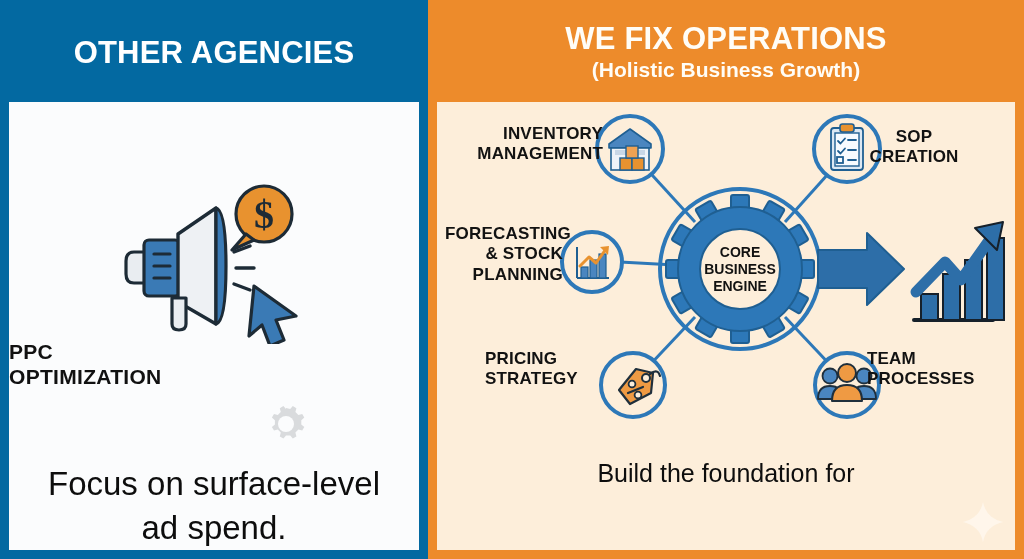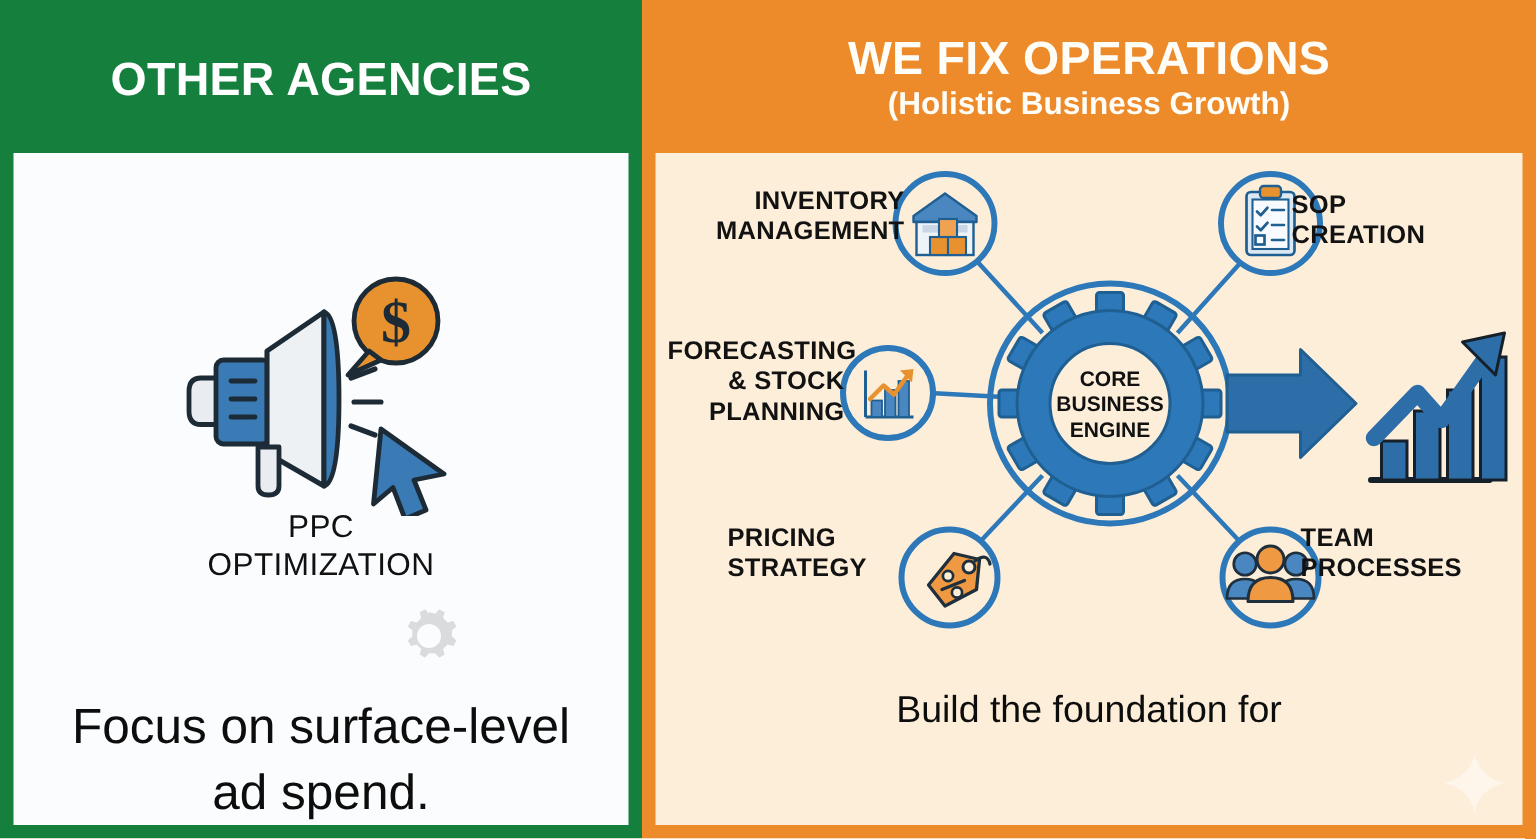--- a/index.html
+++ b/index.html
@@ -18,21 +18,21 @@
     overflow: hidden;
     display: flex;
     background: #ffffff;
   }
 
   
   .panel-left {
     position: relative;
     width: 428px;
     height: 559px;
-    background: #15803d;
+    background: #0369a1;
     box-sizing: border-box;
     padding: 0;
     display: flex;
     flex-direction: column;
   }
   .panel-left .hdr {
     height: 102px;
     flex: 0 0 102px;
     display: flex;
     flex-direction: column;
@@ -71,23 +71,23 @@
     top: 72px;
     transform: translateX(-50%);
     width: 220px;
     height: 170px;
   }
   .ppc-label {
     position: absolute;
     left: 0;
     right: 0;
     top: 238px;
-    text-align: center;
+    text-align: left;
     font-size: 21px;
-    font-weight: normal;
+    font-weight: bold;
     color: #111111;
     line-height: 1.18;
     letter-spacing: .3px;
   }
   .left-caption {
     position: absolute;
     left: 0;
     right: 0;
     top: 360px;
     text-align: center;
@@ -156,21 +156,21 @@
     font-size: 17px;
     font-weight: bold;
     color: #121212;
     line-height: 1.2;
     letter-spacing: .2px;
     white-space: pre-line;
   }
   .lbl-inventory   { left: 38px;  top: 22px;  width: 128px; text-align: right; }
   .lbl-forecast    { left: 8px;   top: 122px; width: 118px; text-align: right; }
   .lbl-pricing     { left: 48px;  top: 247px; width: 118px; text-align: left; }
-  .lbl-sop         { left: 424px; top: 25px;  width: 130px; text-align: left; }
+  .lbl-sop         { left: 412px; top: 25px;  width: 130px; text-align: center; }
   .lbl-team        { left: 430px; top: 247px; width: 140px; text-align: left; }
 </style>
 </head>
 <body>
 
 <div id="infographic">
 
   <div class="panel-left">
 
     <div class="hdr">

